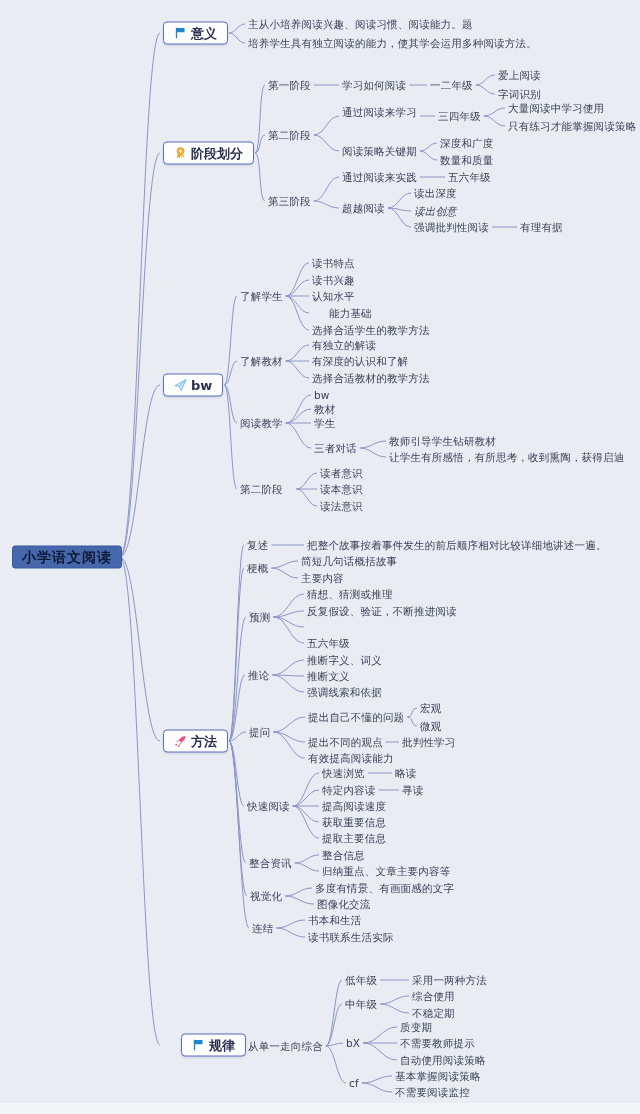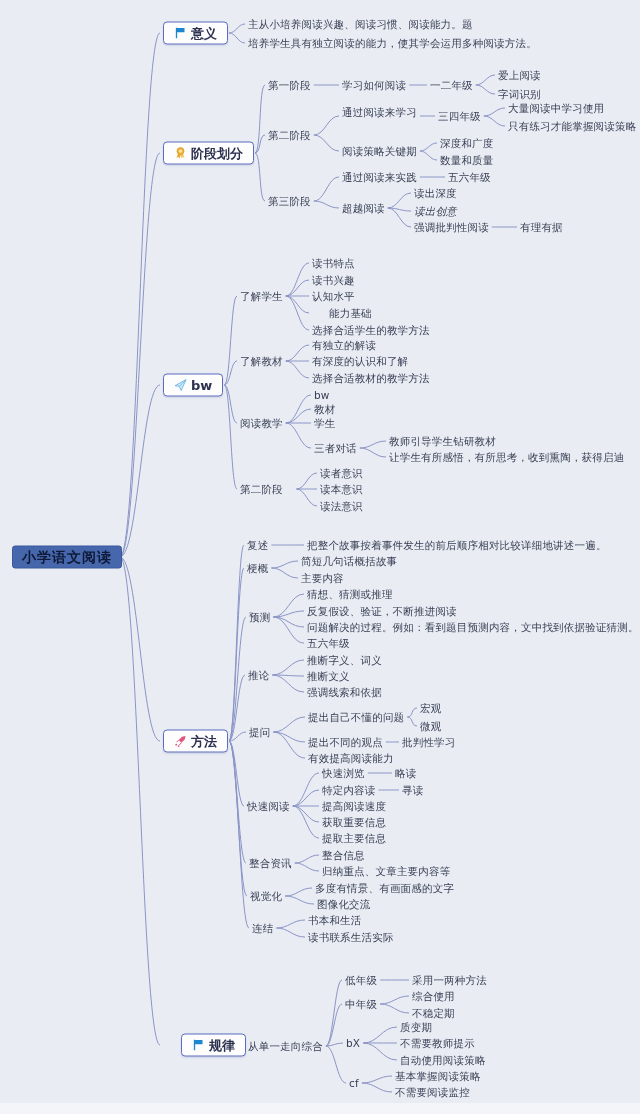--- a/index.html
+++ b/index.html
@@ -331,23 +331,20 @@
     </div>
     <div class="node leaf" style="left: 249px; top: 617px;">
       <span class="lbl">预测</span>
     </div>
     <div class="node leaf" style="left: 307px; top: 594px;">
       <span class="lbl">猜想、猜测或推理</span>
     </div>
     <div class="node leaf" style="left: 307px; top: 611px;">
       <span class="lbl">反复假设、验证，不断推进阅读</span>
     </div>
-    <div class="node leaf" style="left: 307px; top: 627px;">
-      <span class="lbl">问题解决的过程。例如：看到题目预测内容，文中找到依据验证猜测。</span>
-    </div>
     <div class="node leaf" style="left: 307px; top: 643px;">
       <span class="lbl">五六年级</span>
     </div>
     <div class="node leaf" style="left: 248px; top: 675px;">
       <span class="lbl">推论</span>
     </div>
     <div class="node leaf" style="left: 307px; top: 660px;">
       <span class="lbl">推断字义、词义</span>
     </div>
     <div class="node leaf" style="left: 307px; top: 676px;">

